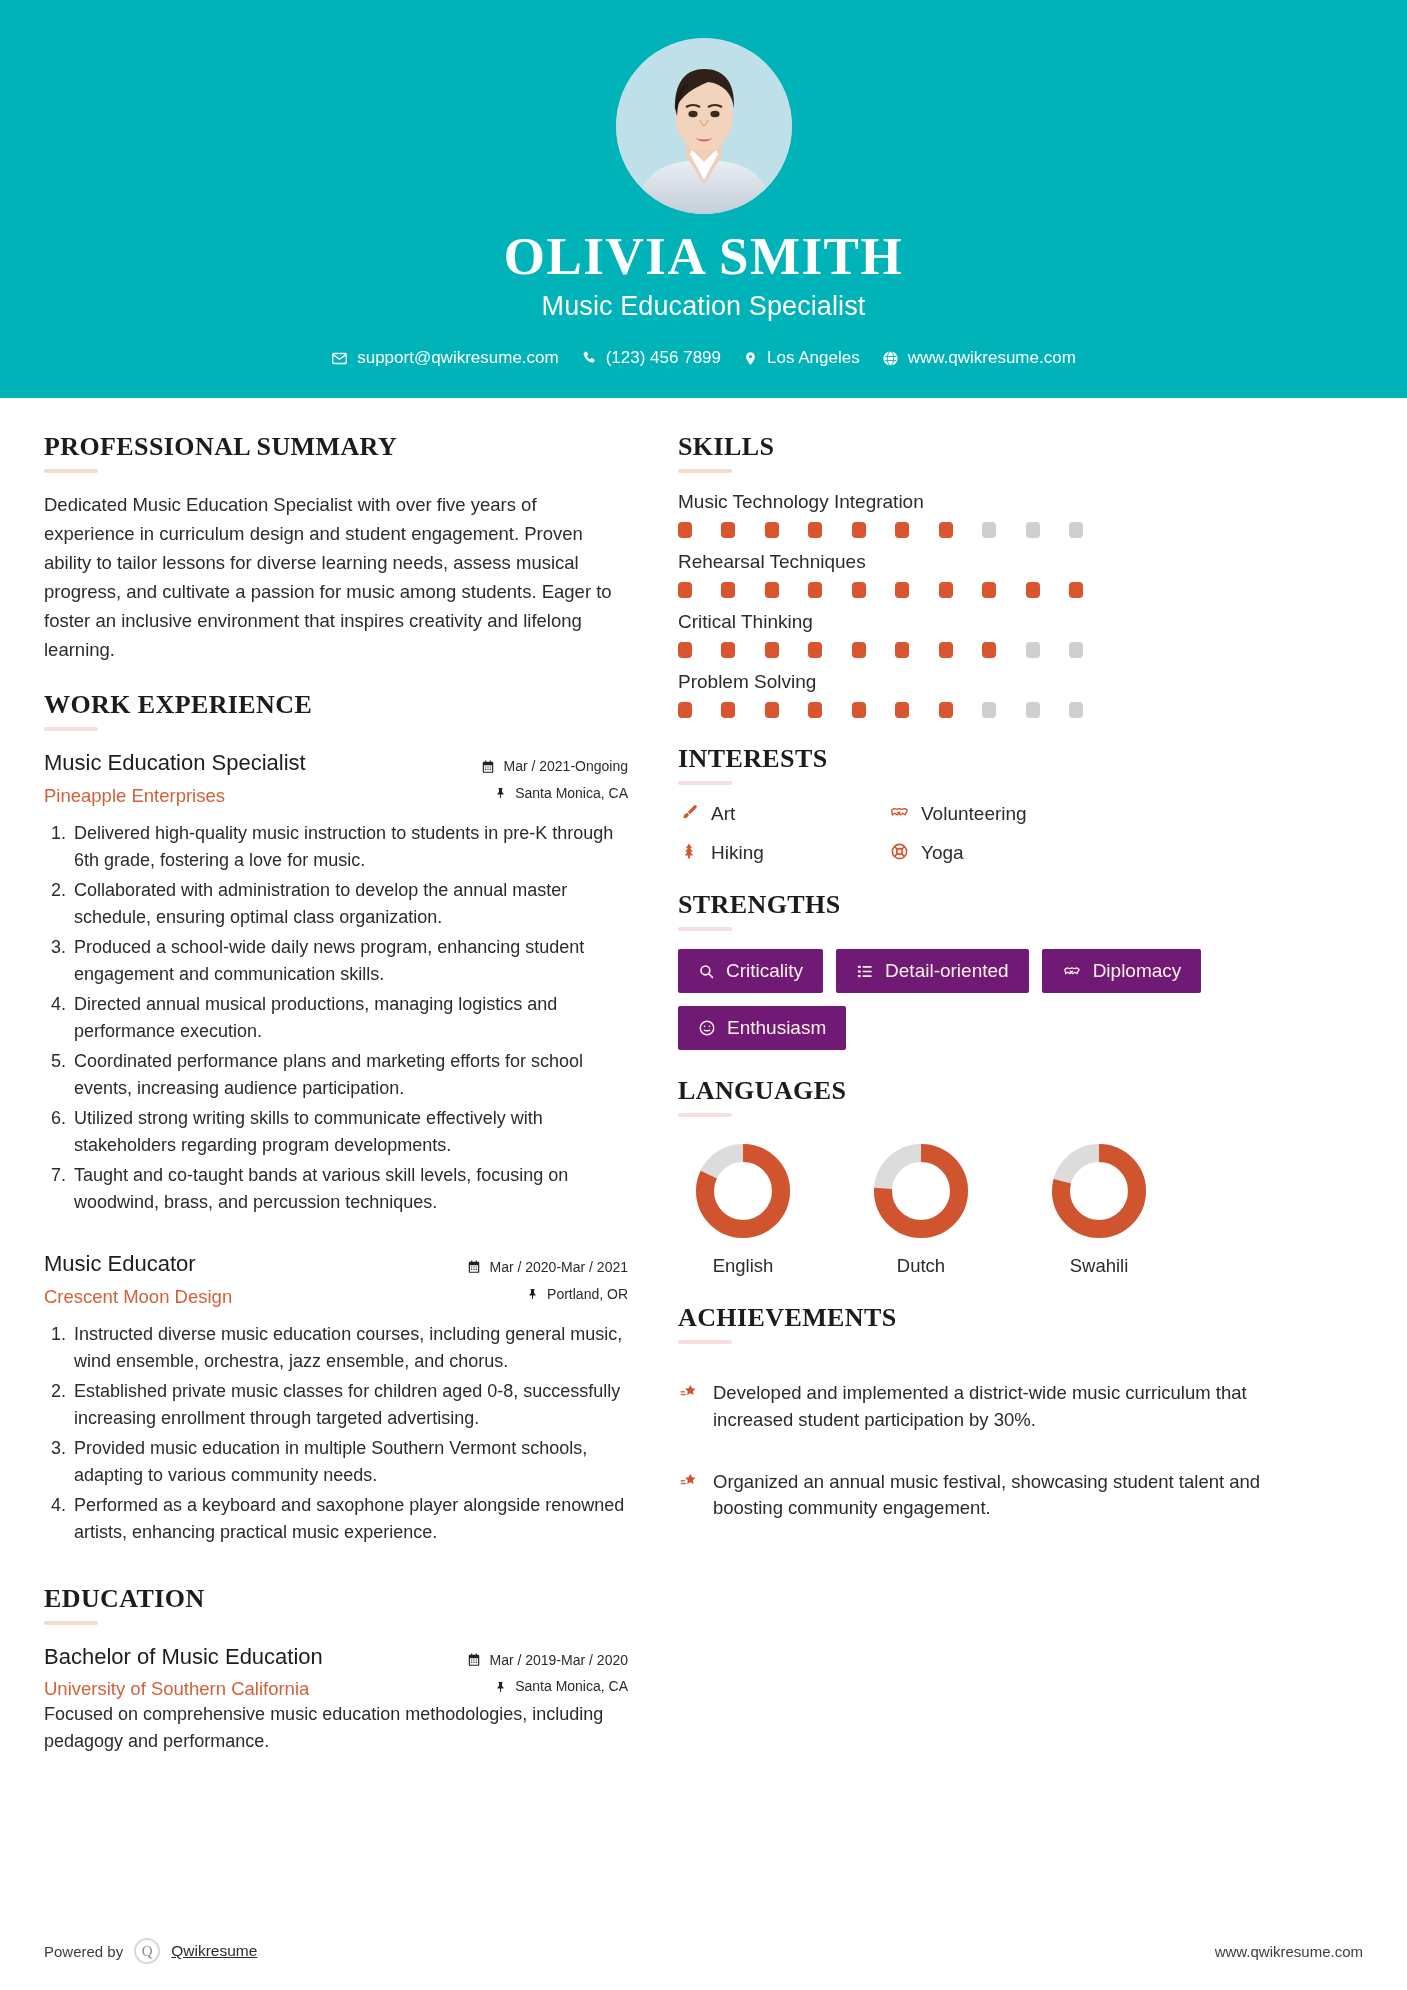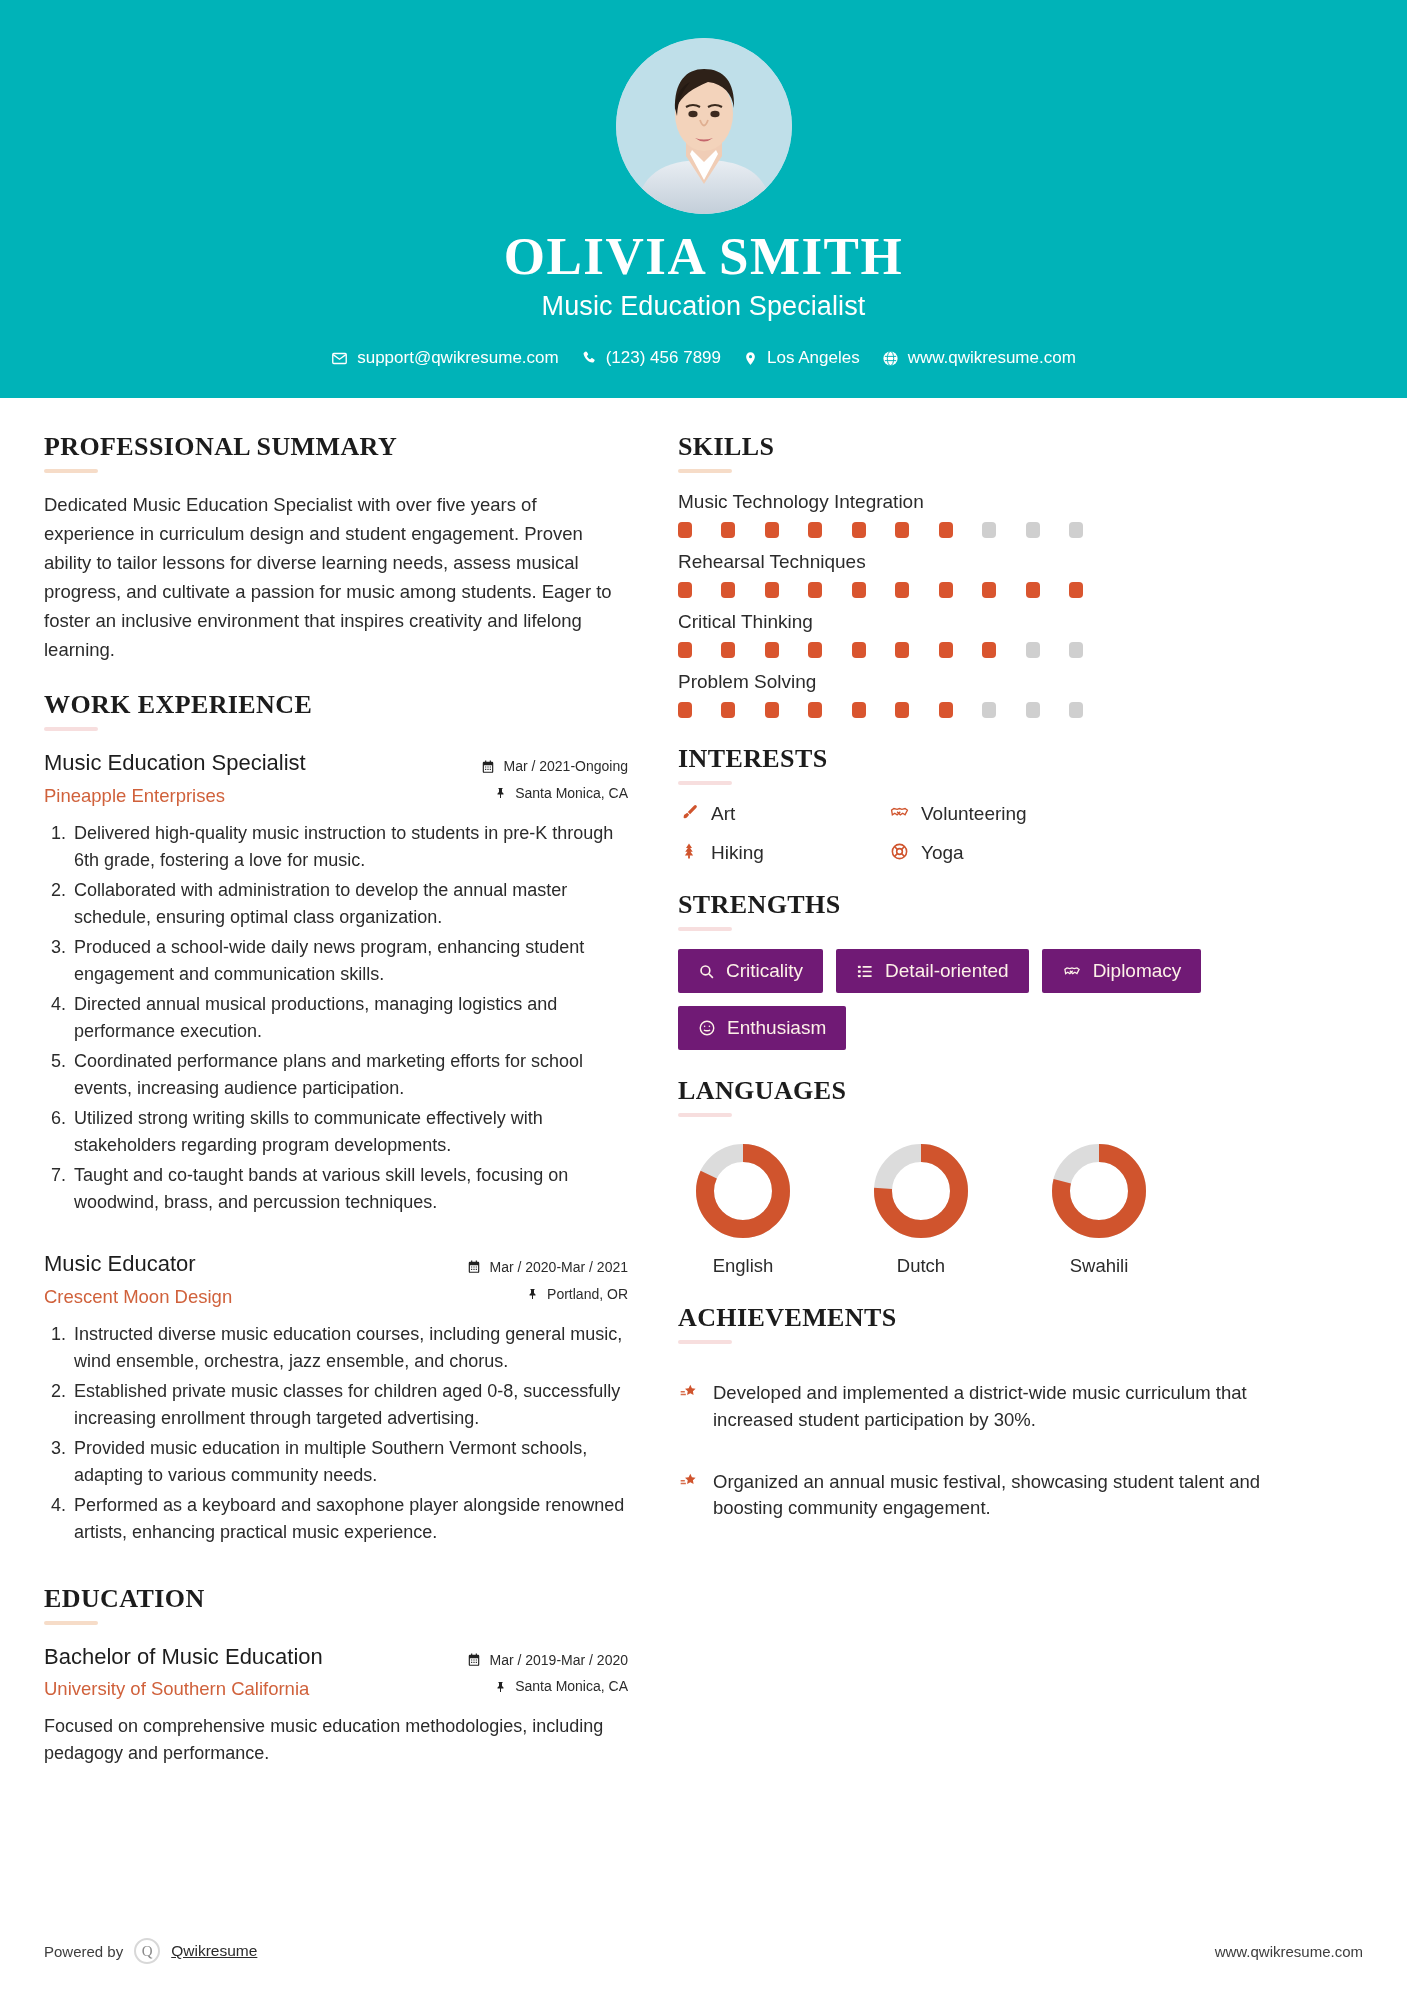--- a/index.html
+++ b/index.html
@@ -137,21 +137,20 @@
     padding-left: 27px;
     font-size: 18px;
     line-height: 1.5;
     color: #2b2b2b;
   }
   ol.bullets li { margin-bottom: 3px; padding-left: 3px; }
   .edu-desc {
     font-size: 18px;
     line-height: 1.5;
     color: #2b2b2b;
-    margin-top: 12px;
   }
 
   
   .skill { margin-bottom: 13px; }
   .skill-name {
     font-size: 19px;
     color: #2b2b2b;
     margin-bottom: 9px;
   }
   .dots { display: flex; gap: 0; justify-content: space-between; width: 405px; }

